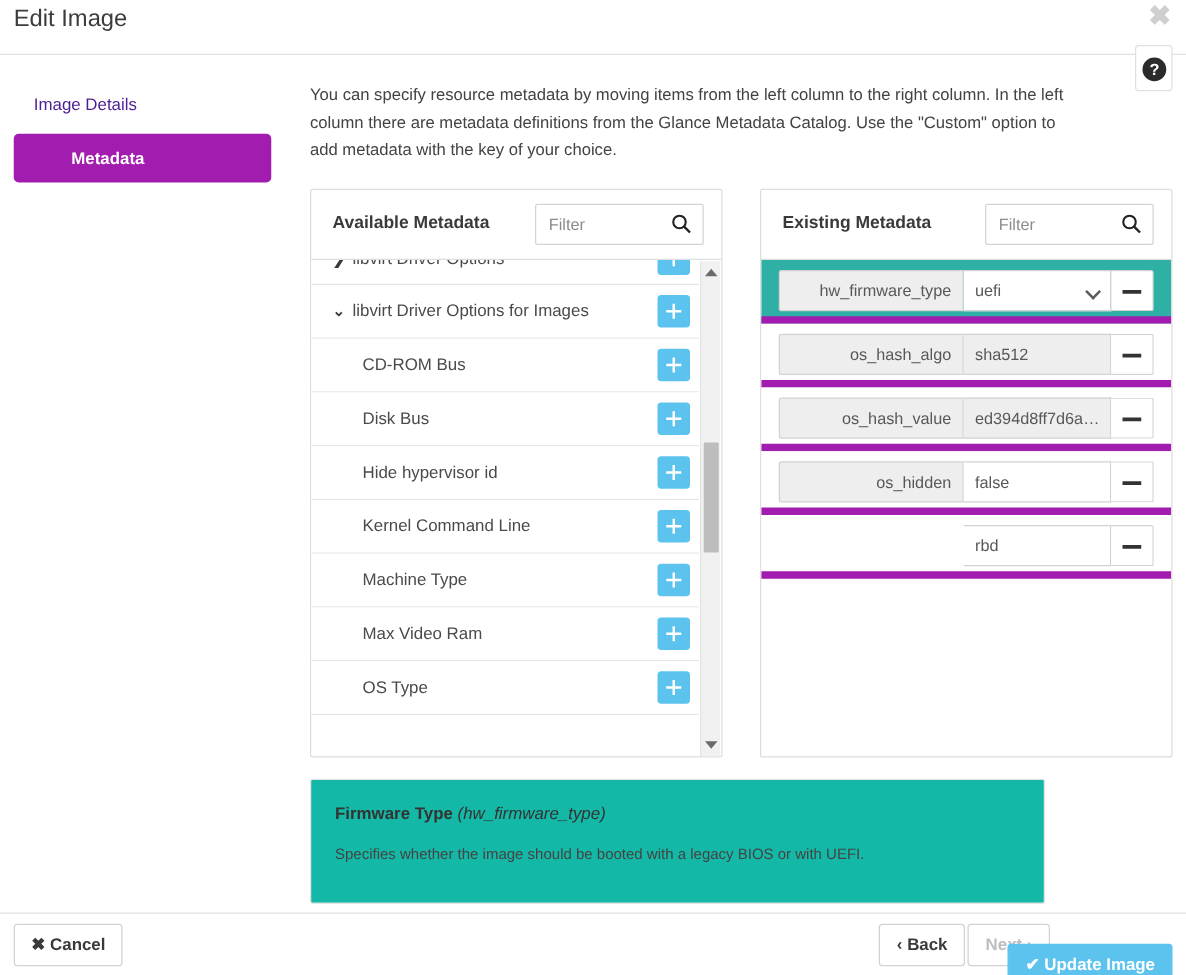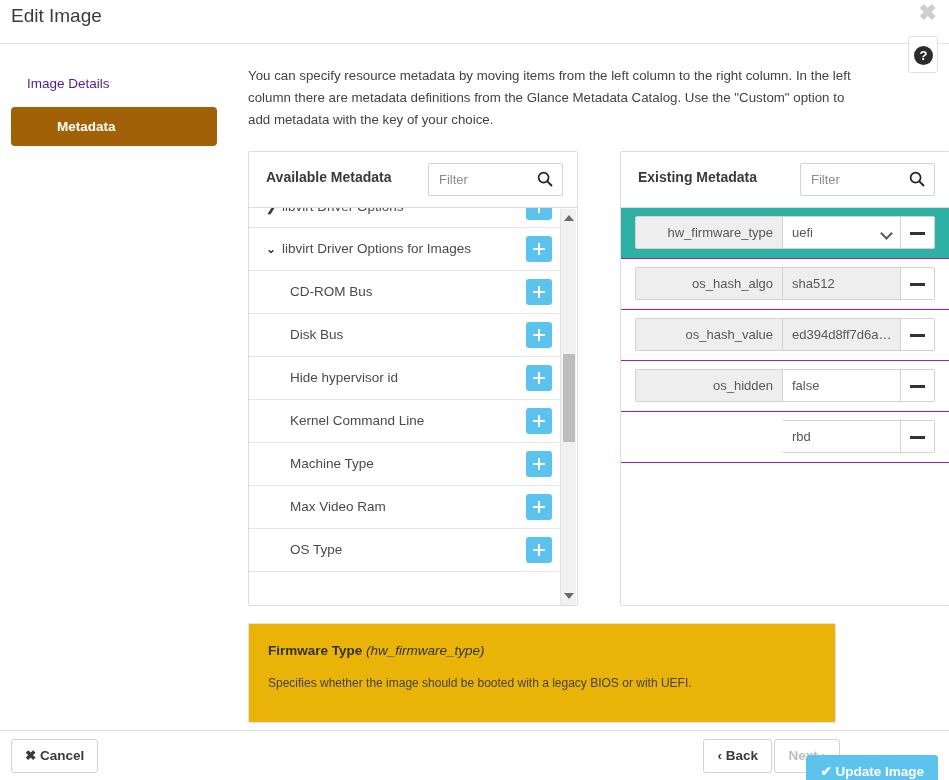--- a/index.html
+++ b/index.html
@@ -49,21 +49,21 @@
   }
   .side-tab {
     margin: 0 11px 4px 11px;
     padding: 12px 16px;
     font-size: 13.5px;
     border-radius: 4px;
     cursor: pointer;
     font-weight: bold;
   }
   .side-tab.inactive { color: #4c1d95; background: transparent; font-weight: normal;}
-  .side-tab.active { color: #ffffff; background: #a16207; padding-left: 46px; }
+  .side-tab.active { color: #ffffff; background: #a21caf; padding-left: 46px; }
   .sidebar .first { margin-top: 20px; }
 
   
   .content {
     position: absolute;
     left: 248px; top: 0;
     width: 690px;
   }
   .intro {
     font-size: 13.3px;
@@ -76,21 +76,21 @@
   
   .panels { position: relative; margin-top: 20px; height: 455px; }
   .panel {
     position: absolute;
     top: 0;
     border: 1px solid #dddddd;
     background: #fff;
     border-radius: 2px;
   }
   .panel-left { left: 0; width: 330px; height: 455px; }
-  .panel-right { left: 372px; width: 330px; height: 455px; }
+  .panel-right { left: 360px; width: 330px; height: 455px; }
 
   .panel-head {
     height: 56px;
     border-bottom: 1px solid #dddddd;
     position: relative;
   }
   .panel-title {
     position: absolute;
     left: 17px; top: 17px;
     font-size: 14px;
@@ -198,21 +198,21 @@
   
   .ex-wrap {
     position: absolute;
     left: 0; top: 56px;
     width: 328px; height: 397px;
     overflow: hidden;
   }
   .ex-row {
     position: relative;
     height: 51px;
-    border-bottom: 1px solid #a21caf;
+    border-bottom: 6px solid #a21caf;
     padding: 8px 14px;
     background: #fff;
   }
   .ex-row.selected { background: #2fb0a5; }
   .ex-key {
     position: absolute;
     left: 14px; top: 8px;
     width: 148px; height: 33px;
     background: #eeeeee;
     border: 1px solid #d2d2d2;
@@ -265,21 +265,21 @@
     left: 9px; top: 15px;
     width: 15px; height: 3px;
     background: #333333;
   }
 
   
   .desc {
     margin-top: 17px;
     width: 588px;
     height: 100px;
-    background: #eab308;
+    background: #14b8a6;
     border: 1px solid #e3e3e3;
     border-radius: 2px;
     padding: 19px 19px;
   }
   .desc-title { font-size: 13.5px; color: #333; font-weight: bold; }
   .desc-title .key { font-weight: normal; font-style: italic; }
   .desc-text { margin-top: 18px; font-size: 12px; color: #444; }
 
   
   .help-box {

